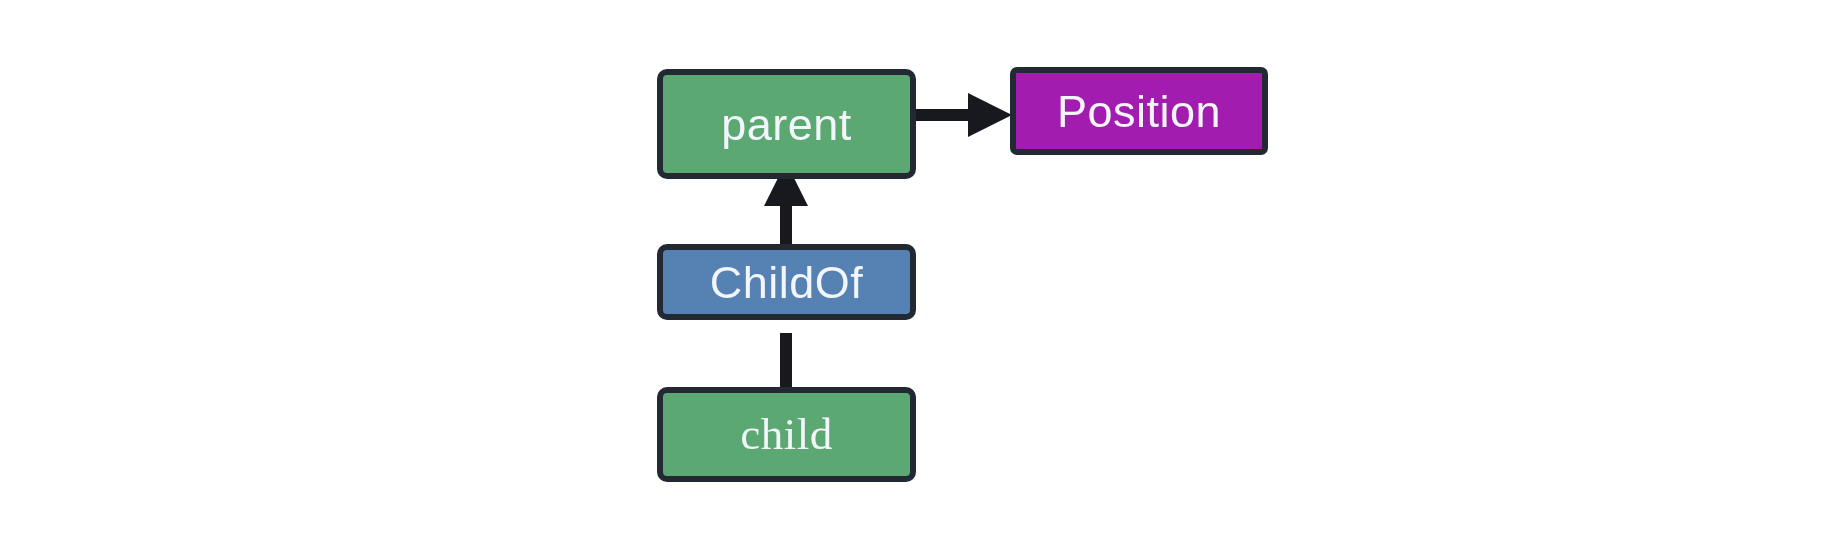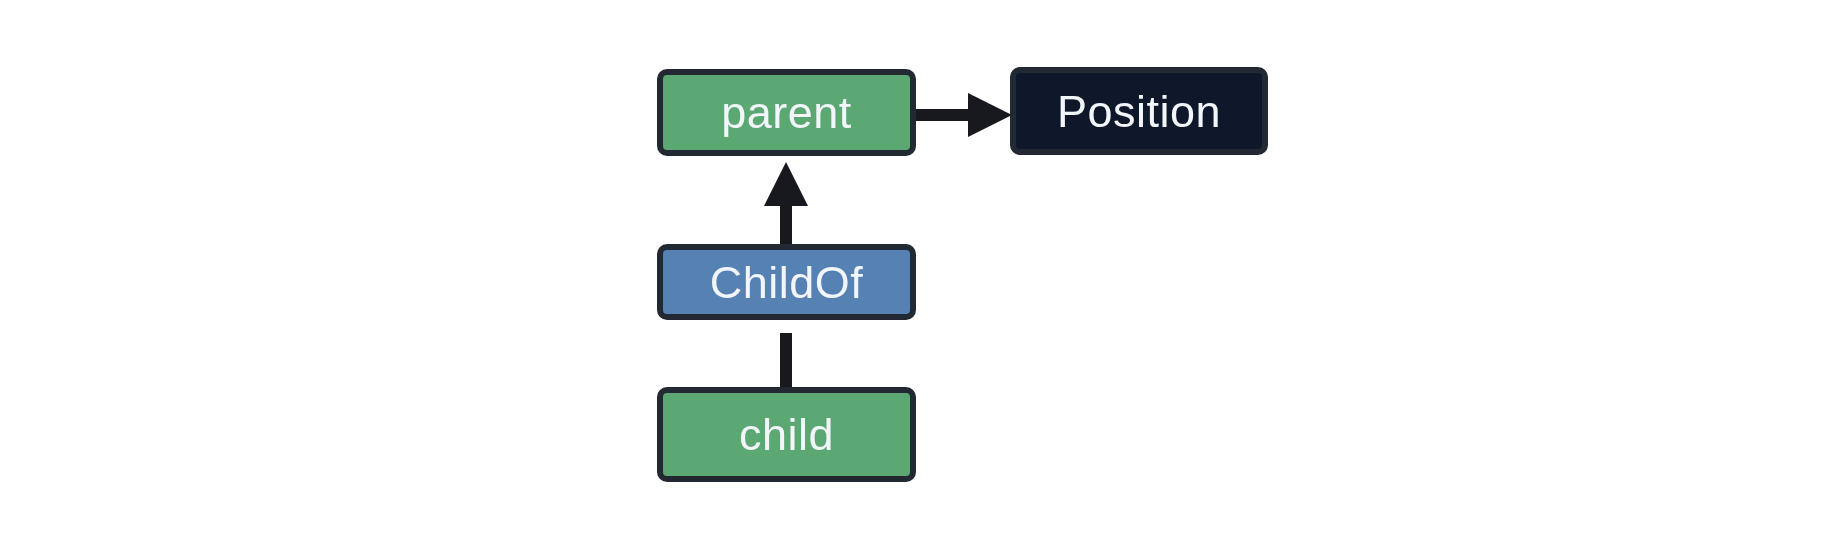--- a/index.html
+++ b/index.html
@@ -23,21 +23,21 @@
     display: flex;
     align-items: center;
     justify-content: center;
     color: var(--label-text, #f2f5fa);
     font-size: 45px;
     font-weight: 400;
     line-height: 1;
     letter-spacing: 0.5px;
     user-select: none;
   }
-  .node-parent   { left: 657px;  top: 69px;  width: 259px; height: 87px; }
+  .node-parent   { left: 657px;  top: 69px;  width: 259px; height: 110px; }
   .node-position { left: 1010px; top: 67px;  width: 258px; height: 88px; }
   .node-childof  { left: 657px;  top: 244px; width: 259px; height: 76px; }
   .node-child    { left: 657px;  top: 387px; width: 259px; height: 95px; }
   .edges-layer {
     position: absolute;
     left: 0; top: 0;
     width: 1830px;
     height: 548px;
     pointer-events: none;
   }
@@ -61,25 +61,25 @@
 
     <g>
       <line x1="786" y1="333" x2="786" y2="390" stroke-width="12" stroke="#17191f"></line>
     </g>
   </svg>
 
   <div class="node node-parent" style="background-color: rgb(91, 168, 115);">
     <span>parent</span>
   </div>
 
-  <div class="node node-position" style="background-color: #0f172a;">
+  <div class="node node-position" style="background-color: #a21caf; border-radius: 7px;">
     <span>Position</span>
   </div>
 
   <div class="node node-childof" style="background-color: rgb(85, 129, 179);">
     <span>ChildOf</span>
   </div>
 
-  <div class="node node-child" style="background-color: rgb(91, 168, 115);">
+  <div class="node node-child" style="background-color: rgb(91, 168, 115); font-family: Liberation Serif, serif;">
     <span>child</span>
   </div>
 
 </div>
 
 </body></html>

